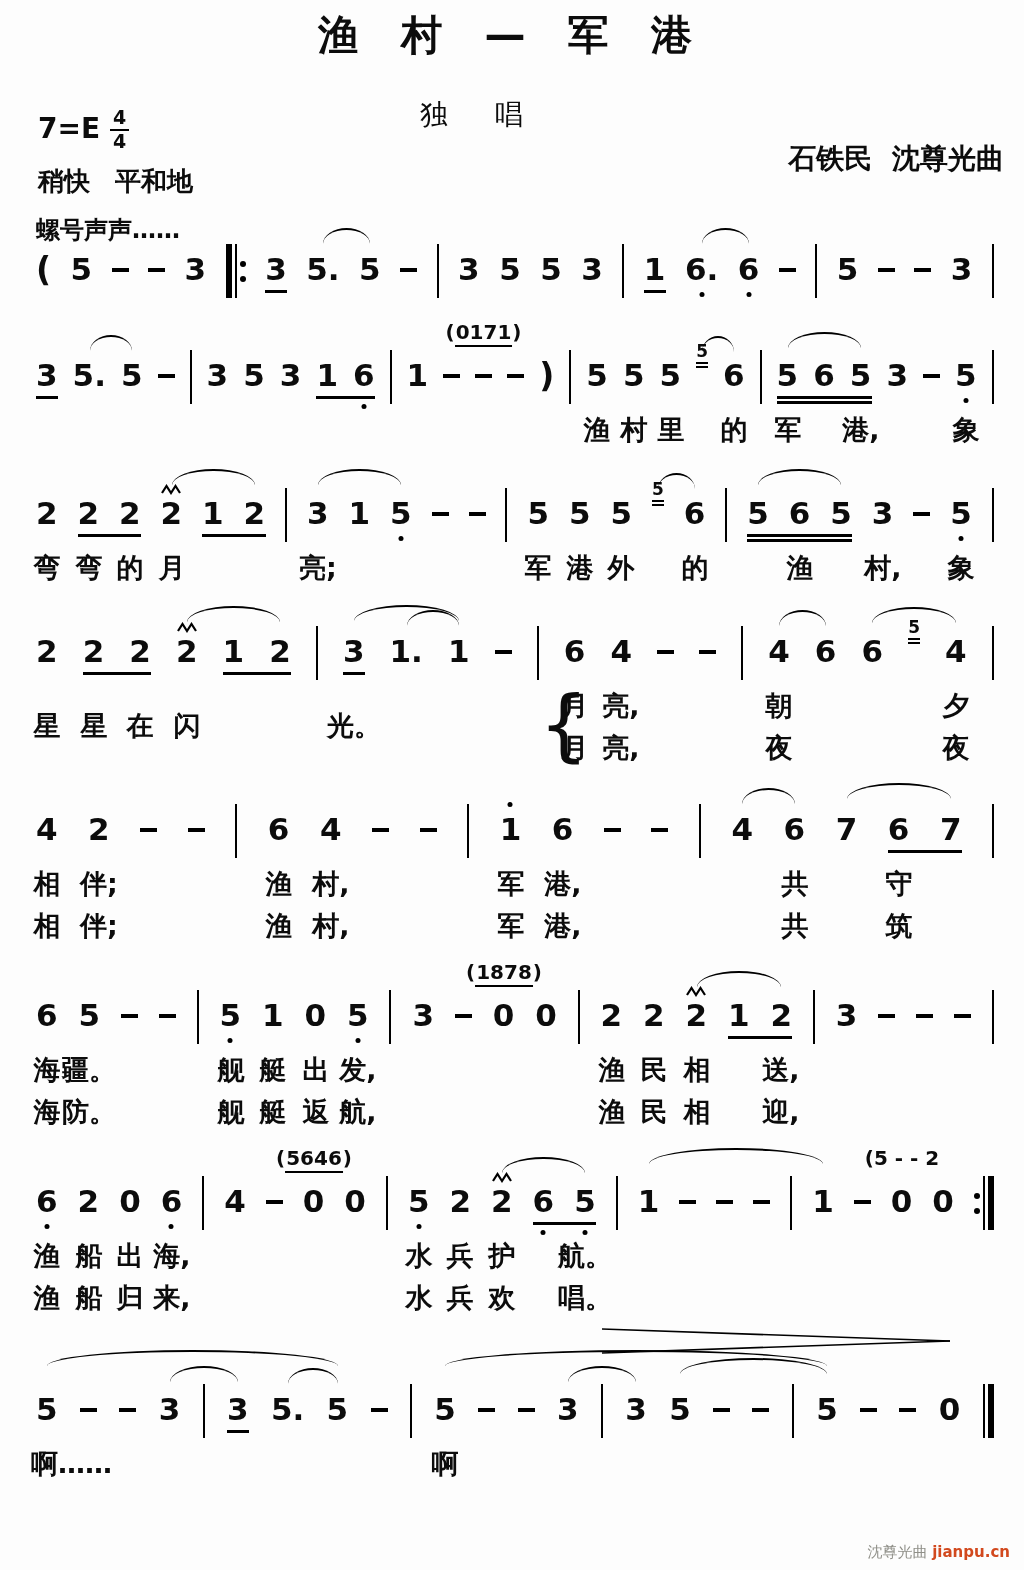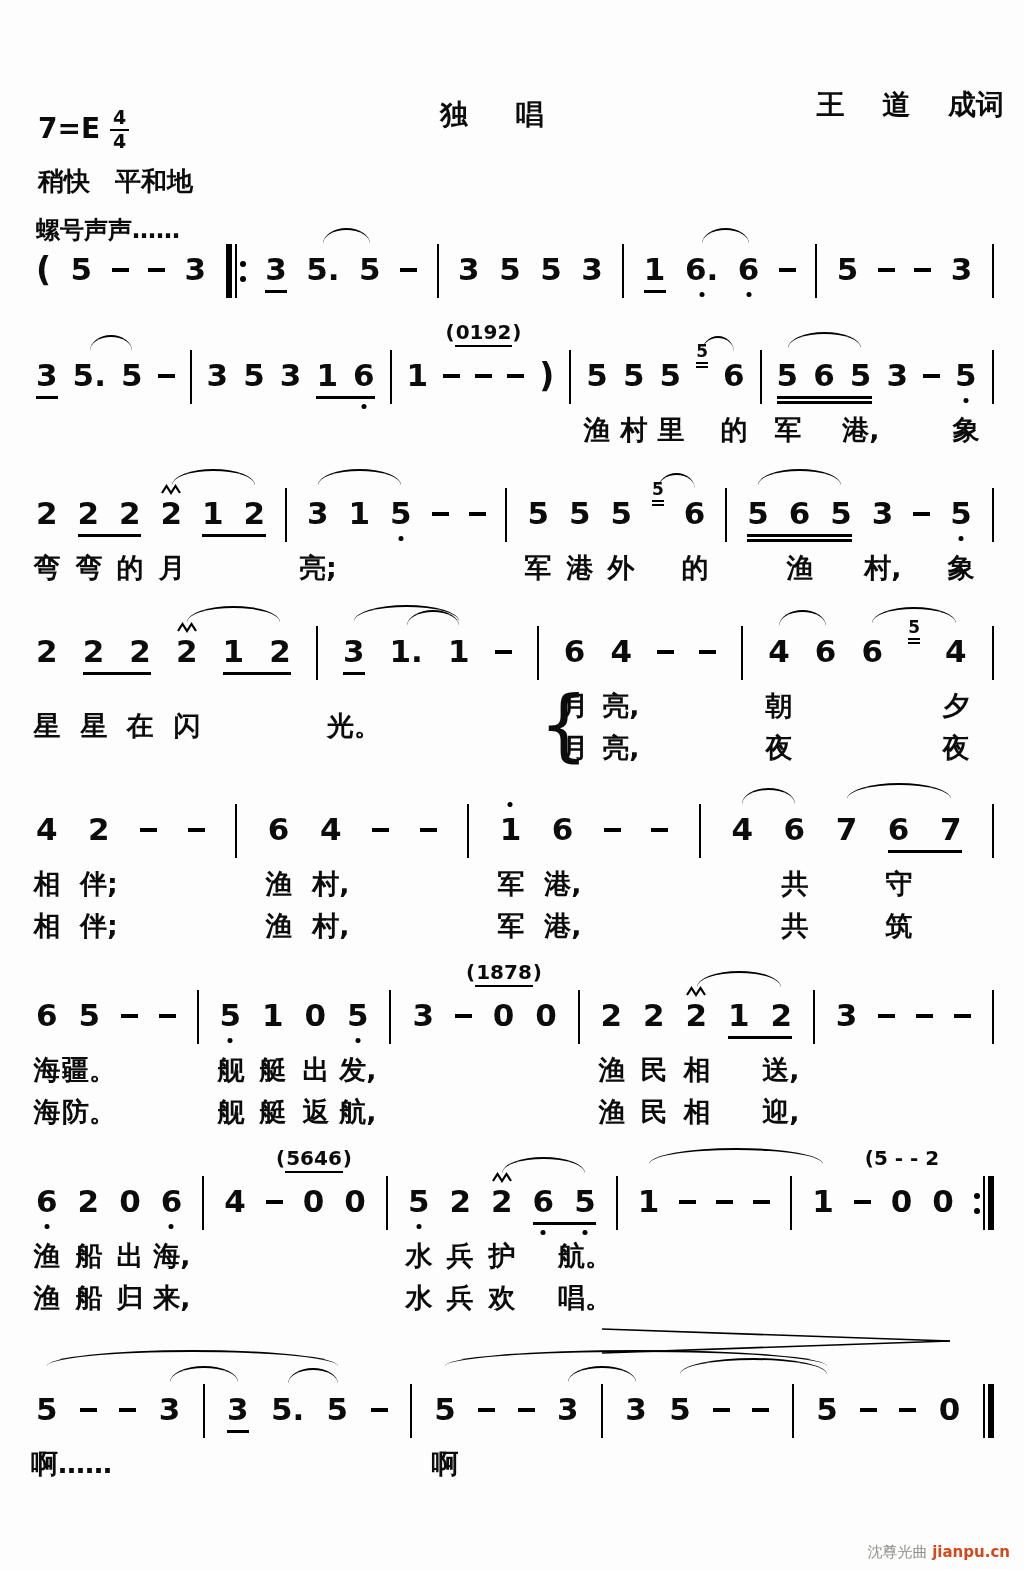--- a/index.html
+++ b/index.html
@@ -2,21 +2,21 @@
 <html><head>
 <meta charset="utf-8">
 <style>
   html,body{margin:0;padding:0;}
   body{width:1024px;height:1570px;background:#fdfdfd;position:relative;overflow:hidden;
        font-family:"DejaVu Sans",sans-serif;color:#0c0c0c;}
   .page{position:relative;width:1024px;height:1570px;}
   
   .header{position:relative;height:208px;}
   .title{text-align:center;padding-top:8px;font-size:41px;font-weight:700;letter-spacing:14px;white-space:nowrap;}
-  .solo{position:absolute;left:440px;top:96px;font-size:28px;font-weight:700;word-spacing:38px;white-space:nowrap;}
+  .solo{position:absolute;left:420px;top:96px;font-size:28px;font-weight:400;word-spacing:38px;white-space:nowrap;}
   .credit1{position:absolute;right:20px;top:86px;font-size:28px;font-weight:600;word-spacing:28px;white-space:nowrap;}
   .credit2{position:absolute;right:20px;top:140px;font-size:28px;font-weight:600;word-spacing:10px;white-space:nowrap;}
   .keysig{position:absolute;left:38px;top:108px;font-size:28px;font-weight:700;}
   .frac{display:inline-block;vertical-align:middle;text-align:center;font-size:19px;line-height:1.05;margin-left:10px;font-weight:700;}
   .frac .ftop{display:block;border-bottom:2px solid #000;padding:0 3px 1px;}
   .frac .fbot{display:block;padding-top:1px;}
   .tempo{position:absolute;left:38px;top:164px;font-size:26px;font-weight:700;word-spacing:16px;}
   
   #score{position:relative;}
   .sysline{position:relative;margin-bottom:9px;}
@@ -47,22 +47,23 @@
   .hairpin{position:absolute;}
   .watermark{position:absolute;right:14px;bottom:8px;font-size:15px;white-space:nowrap;}
   .wm-site{color:#8f8f88;}
   .wm-url{color:#d2491e;font-weight:700;}
 </style>
 </head>
 <body>
 
 <div class="page">
   <div class="header">
+    <div class="title">渔 村 — 军 港</div>
     <div class="solo">独 唱</div>
-    <div class="credit1">王 道 成词</div>
+    <div class="credit2">石铁民 沈尊光曲</div>
     <div class="keysig"><span>7=E</span><span class="frac"><span class="ftop">4</span><span class="fbot">4</span></span></div>
     <div class="tempo">稍快 平和地</div>
   </div>
 
   <div id="score">
       <div class="sysline" style="height: 64px;">
         <div class="noterow" style="margin-top: 42px;">
           <span class="ptx">(</span>
           <span class="note">
             <span class="nd">5</span>
@@ -208,21 +209,21 @@
           </span>
           <span class="bar"></span>
         </div>
         <div class="uline" style="left: 36px; width: 22px; top: 40px;"></div>
         <div class="uline" style="left: 316px; width: 59px; top: 40px;"></div>
         <div class="uline" style="left: 777px; width: 95px; top: 40px;"></div>
         <div class="uline" style="left: 777px; width: 95px; top: 45px;"></div>
         <div class="slur" style="left: 89.5px; width: 42.5px; top: -21.25px;"></div>
         <div class="slur" style="left: 702px; width: 32px; top: -20.2px;"></div>
         <div class="slur" style="left: 788px; width: 73px; top: -24.3px;"></div>
-        <div class="cue" style="left: 483.5px; top: -36px;"><span>(</span><span class="um">0192</span><span>)</span></div>
+        <div class="cue" style="left: 483.5px; top: -36px;"><span>(</span><span class="um">0171</span><span>)</span></div>
         <div class="lyr" style="left: 597px; top: 56px;">渔</div>
         <div class="lyr" style="left: 634px; top: 56px;">村</div>
         <div class="lyr" style="left: 671px; top: 56px;">里</div>
         <div class="lyr" style="left: 734px; top: 56px;">的</div>
         <div class="lyr" style="left: 788px; top: 56px;">军</div>
         <div class="lyr" style="left: 861px; top: 56px;">港,</div>
         <div class="lyr" style="left: 966px; top: 56px;">象</div>
       </div>
       <div class="sysline" style="height: 104px;">
         <div class="noterow" style="margin-top: 34px;">

